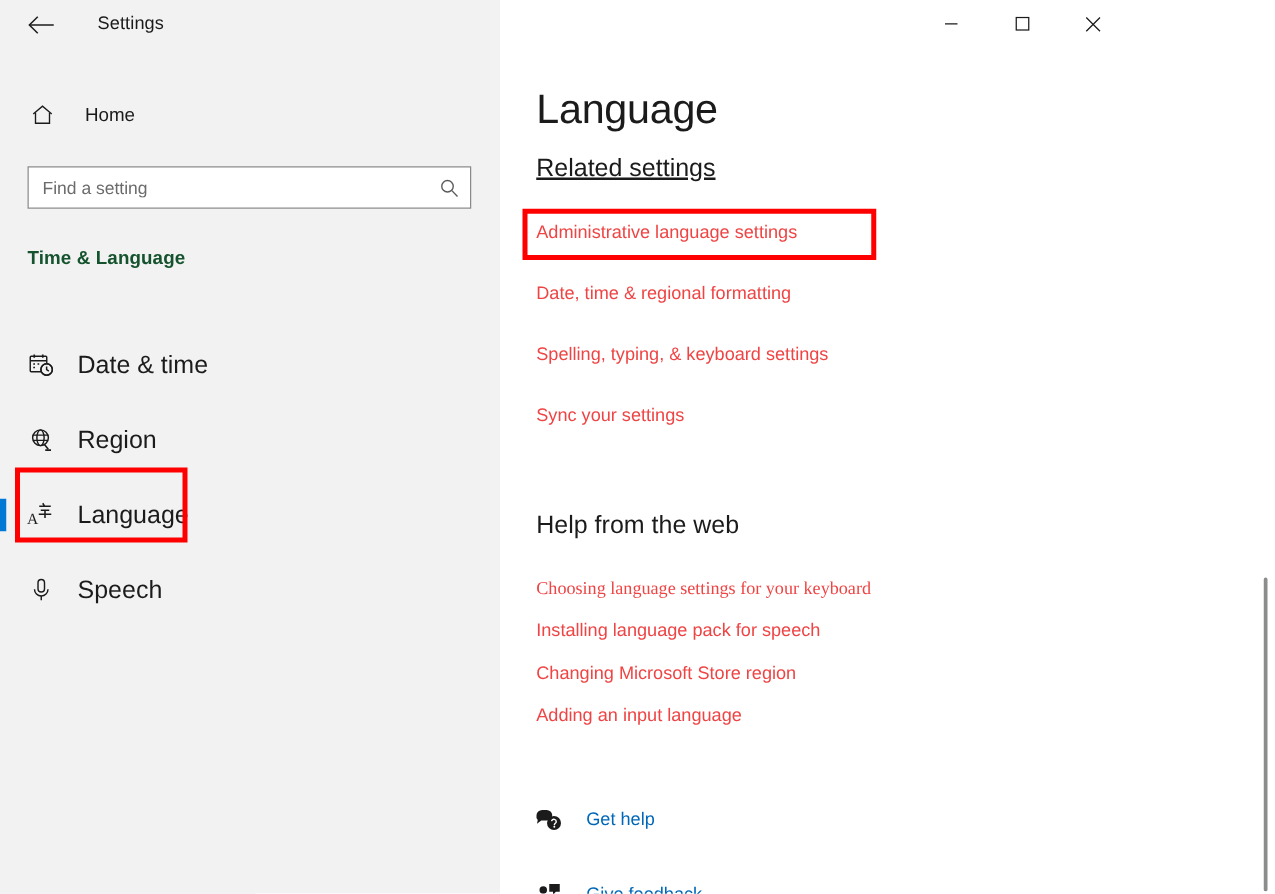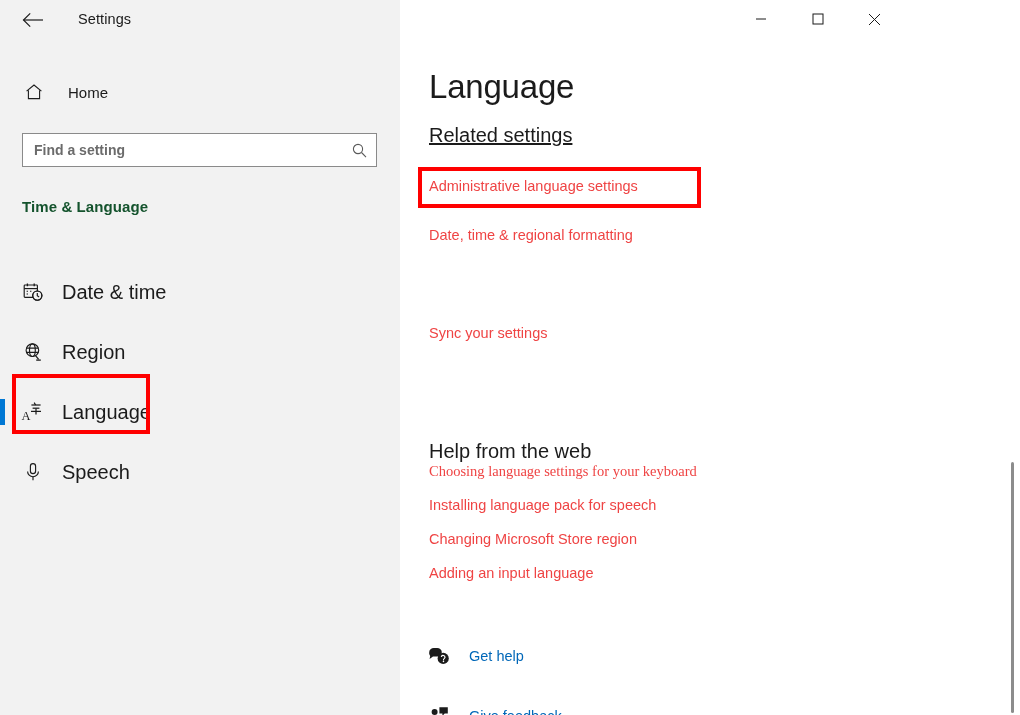--- a/index.html
+++ b/index.html
@@ -117,21 +117,20 @@
   .search-input {
     border: none;
     outline: none;
     background: transparent;
     flex: 1;
     height: 100%;
     padding: 0 8px 0 11px;
     font-family: "Liberation Sans", sans-serif;
     font-size: 14px;
     color: #15803d;
-    font-weight: bold;
   }
   .search-input::placeholder { color: #6b6b6b; opacity: 1; }
   .search-icon-btn {
     width: 34px;
     height: 100%;
     display: flex;
     align-items: center;
     justify-content: center;
     cursor: pointer;
   }
@@ -206,21 +205,21 @@
   }
 
   .group-heading {
     position: absolute;
     left: 29px;
     font-size: 20px;
     font-weight: normal;
     color: #1b1b1b;
   }
   #related-heading { top: 124px; text-decoration: underline; }
-  #help-heading    { top: 409px; margin-top: 31px; }
+  #help-heading    { top: 409px; }
 
   .link {
     position: absolute;
     left: 29px;
     font-size: 14.5px;
     color: #ef4444;
     text-decoration: none;
     white-space: nowrap;
     cursor: pointer;
   }
@@ -382,20 +381,21 @@
   </div>
 
   <div class="content">
 
     <div class="page-title">Language</div>
 
     <div class="group-heading" id="related-heading">Related settings</div>
 
     <a class="link" style="top:178px;">Administrative language settings</a>
     <a class="link" style="top:227px;">Date, time &amp; regional formatting</a>
+    <a class="link" style="top:276px;">Spelling, typing, &amp; keyboard settings</a>
     <a class="link" style="top:325px;">Sync your settings</a>
 
     <div class="group-heading" id="help-heading">Help from the web</div>
 
     <a class="link" style="top:463px;font-family:Liberation Serif, serif;">Choosing language settings for your keyboard</a>
     <a class="link" style="top:497px;">Installing language pack for speech</a>
     <a class="link" style="top:531px;">Changing Microsoft Store region</a>
     <a class="link" style="top:565px;">Adding an input language</a>
 
     <div class="footer-link-row" style="top:646px;">

